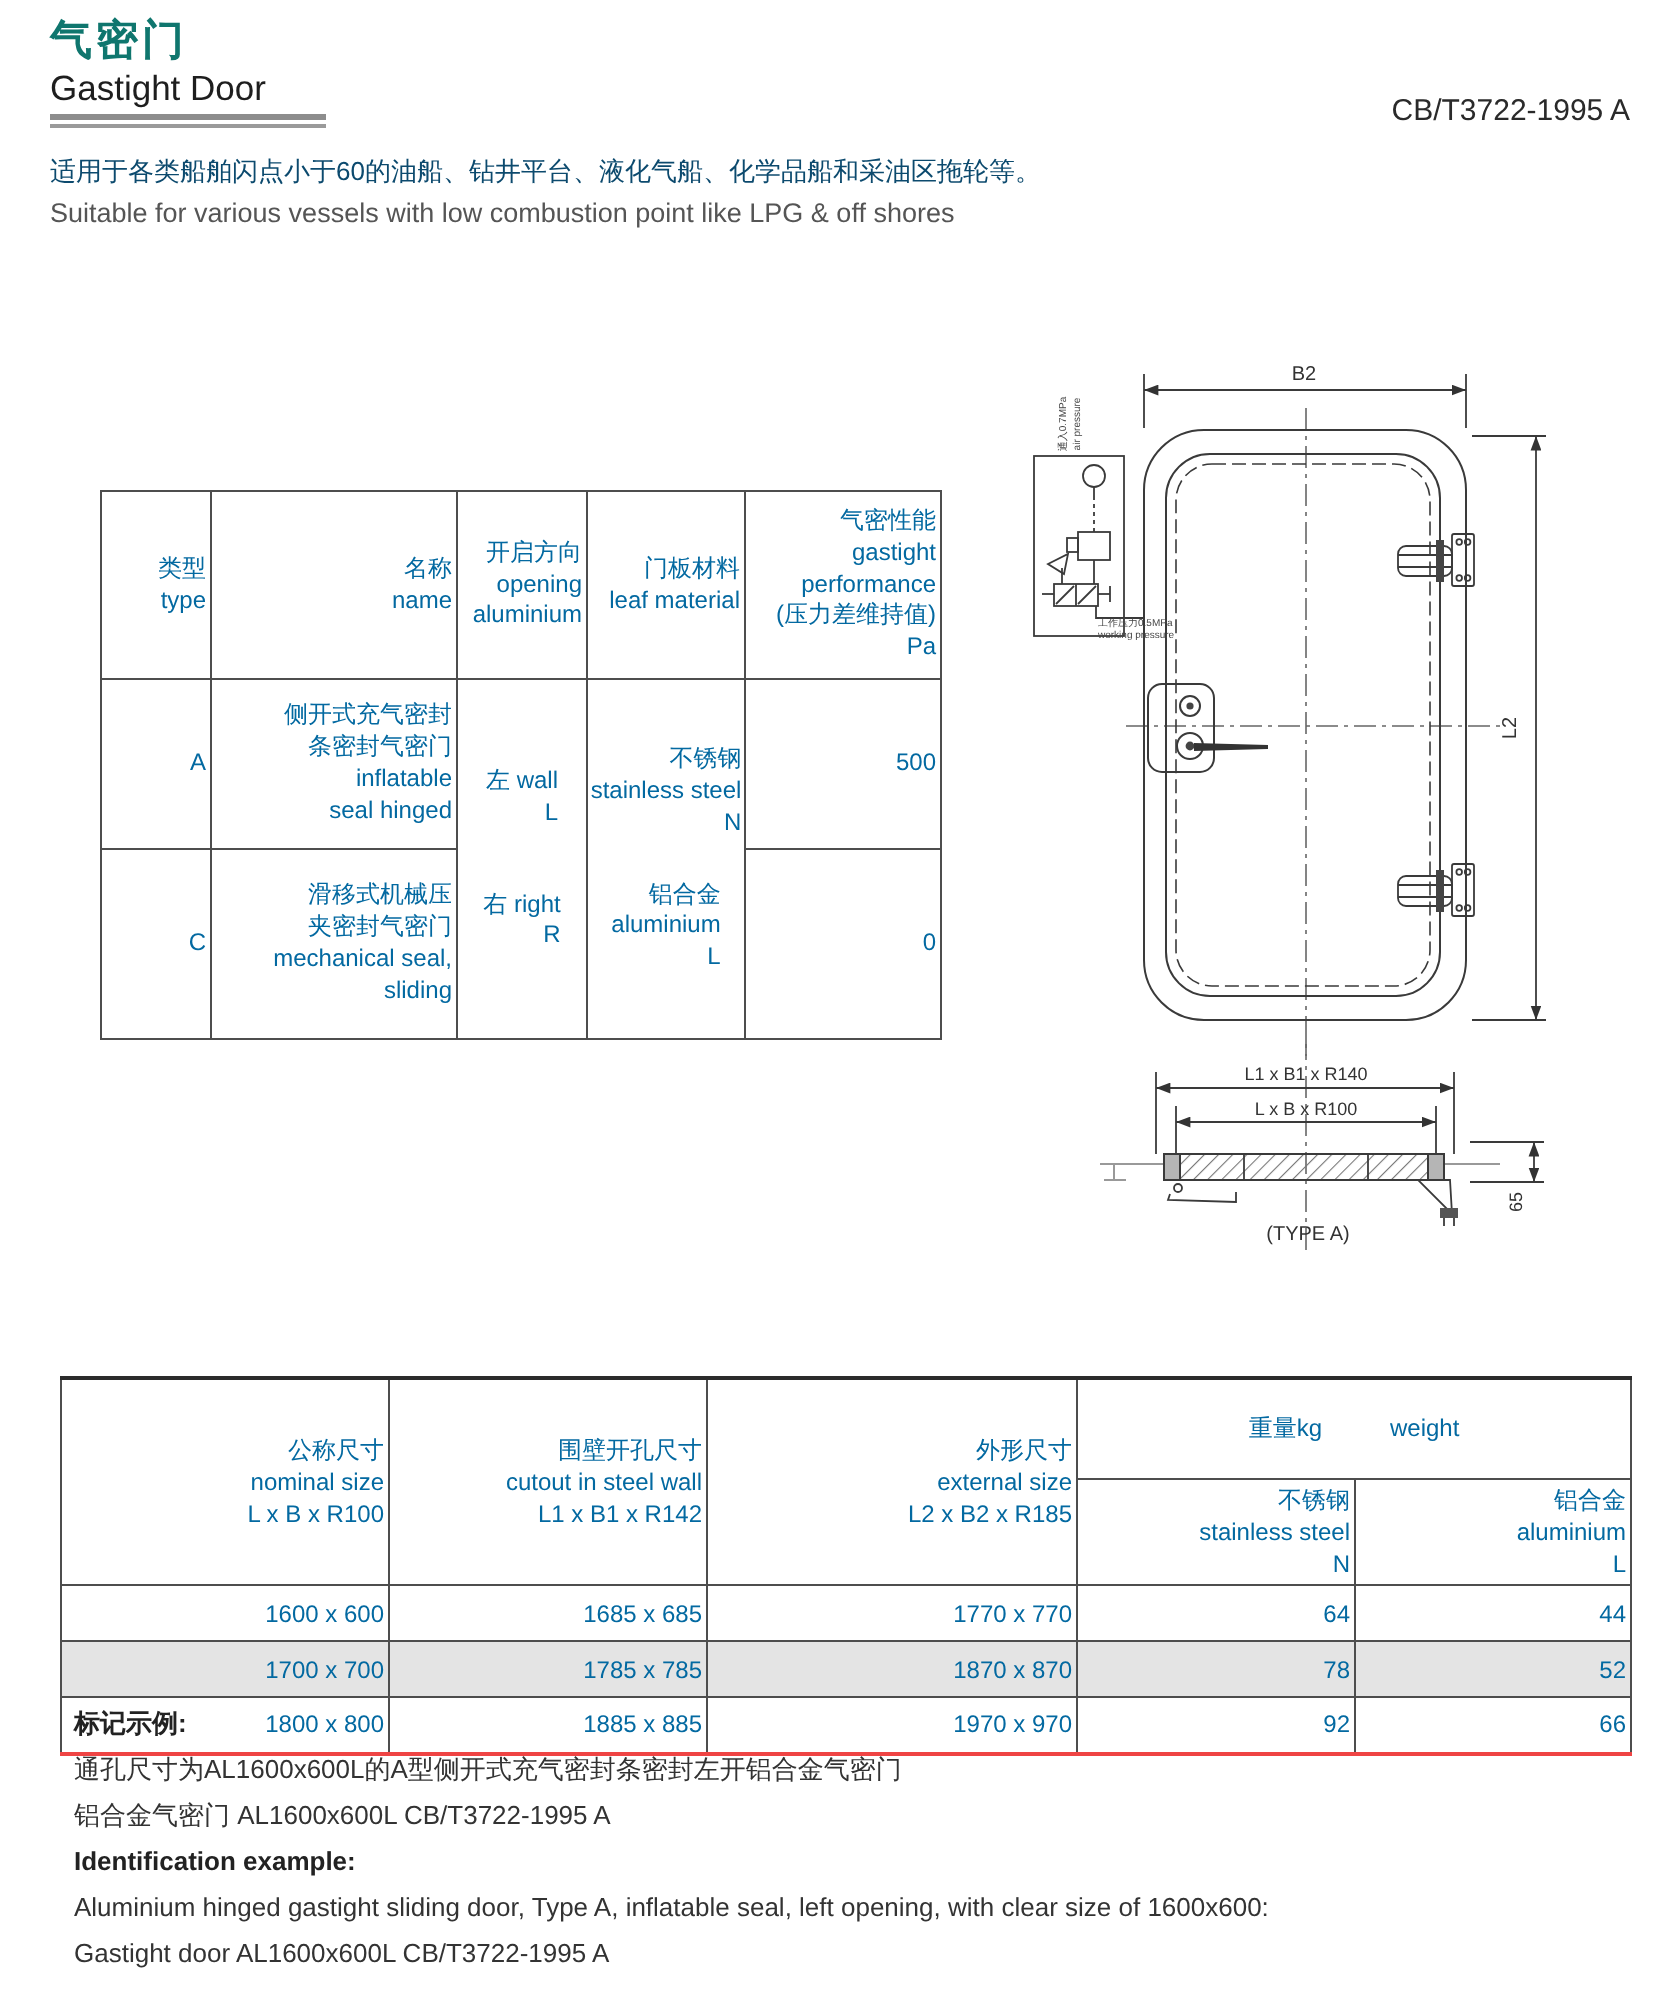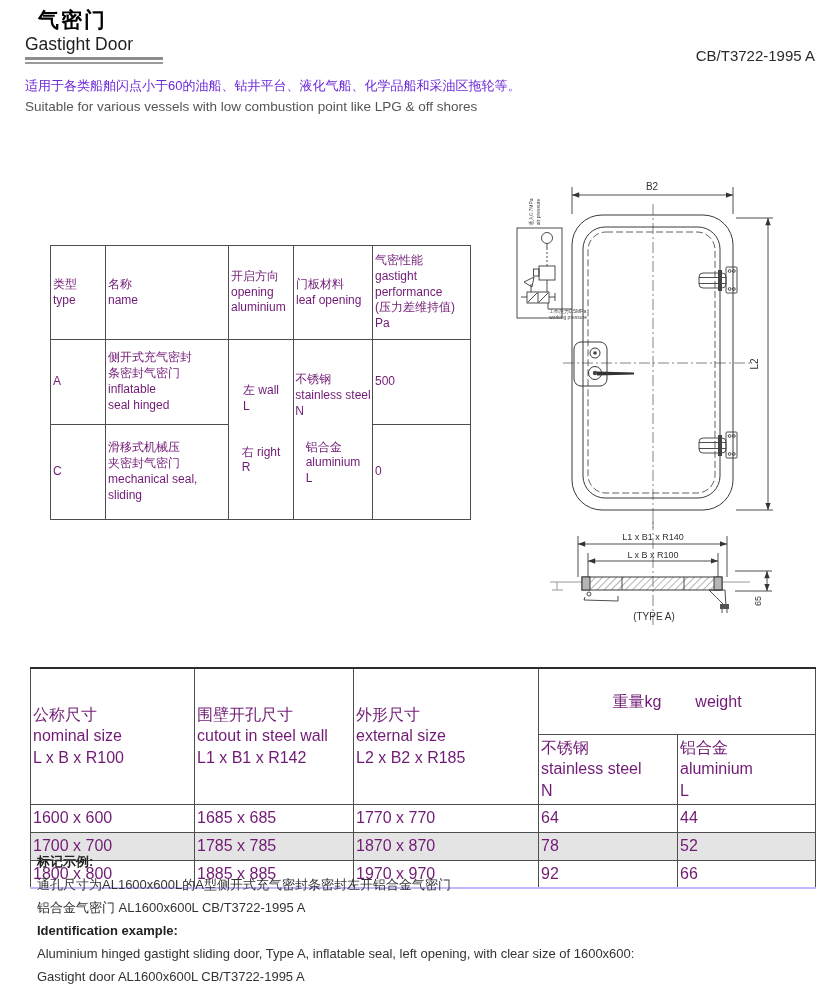--- a/index.html
+++ b/index.html
@@ -4,45 +4,45 @@
 <style>
   html,body{margin:0;padding:0;}
   body{
     width:830px;height:1000px;background:#ffffff;position:relative;
     font-family:"Liberation Sans", sans-serif;color:#2d2d2d;
     -webkit-font-smoothing:antialiased;
   }
   .page{position:absolute;inset:0;overflow:hidden;}
 
   
-  .title-zh{position:absolute;left:25px;top:6px;font-size:21px;font-weight:bold;letter-spacing:2px;color:#000000;margin-left:13px;}
+  .title-zh{position:absolute;left:25px;top:6px;font-size:21px;font-weight:bold;letter-spacing:2px;color:#0f766e;}
   .title-en{position:absolute;left:25px;top:34px;font-size:17.5px;font-weight:normal;color:#1e1e1e;}
   .title-rule{position:absolute;left:25px;top:57px;width:138px;}
   .title-rule .r1{height:3px;background:#8d8d8d;}
   .title-rule .r2{height:2px;background:#9a9a9a;margin-top:2px;}
   .standard{position:absolute;left:660px;top:47px;width:155px;text-align:right;font-size:15px;color:#2a2a2a;}
-  .intro-zh{position:absolute;left:25px;top:77px;font-size:13px;color:#6d28d9;}
+  .intro-zh{position:absolute;left:25px;top:77px;font-size:13px;color:#0c4a6e;}
   .intro-en{position:absolute;left:25px;top:99px;font-size:13.5px;color:#555;}
 
   
   table{border-collapse:collapse;table-layout:fixed;}
   th,td{
-    border:1px solid #4d4d4d;text-align:left;vertical-align:middle;
-    font-weight:normal;white-space:pre-line;padding:2px;color:#701a75;
+    border:1px solid #4d4d4d;text-align:right;vertical-align:middle;
+    font-weight:normal;white-space:pre-line;padding:2px;color:#0369a1;
   }
   .spec-table{position:absolute;left:50px;top:245px;width:420px;font-size:12px;line-height:1.32;}
   .spec-table th{font-size:12px;}
   .merged-col{padding:0;}
   .opt-stack{display:flex;flex-direction:column;justify-content:center;align-items:center;height:100%;}
   .opt-stack.dir{gap:30px;}
   .opt-stack.mat{gap:20px;}
 
   .dim-table{
-    position:absolute;left:30px;top:667px;width:785px;font-size:16px;line-height:1.35;
-    border-top:2px solid #2b2b2b;border-bottom:2px solid #c4b5fd;
+    position:absolute;left:30px;top:688px;width:785px;font-size:12px;line-height:1.35;
+    border-top:2px solid #2b2b2b;border-bottom:2px solid #ef4444;
   }
   .dim-table .wh{padding:0;}
   .weight-head{display:flex;justify-content:center;align-items:center;gap:34px;}
   .dim-table tbody tr.shaded td{background:#e4e4e4;}
 
   
   .drawing{position:absolute;left:500px;top:170px;width:330px;height:500px;}
   .drawing .lines{stroke:#3a3a3a;fill:none;stroke-width:1;}
   .drawing .thin{stroke-width:0.9;}
   .drawing .dash{stroke-dasharray:7 3;stroke-width:0.8;}
@@ -85,21 +85,21 @@
     <tbody>
       <tr style="height:94px">
         <th>类型
 type</th>
         <th>名称
 name</th>
         <th>开启方向
 opening
 aluminium</th>
         <th>门板材料
-leaf opening</th>
+leaf material</th>
         <th>气密性能
 gastight
 performance
 (压力差维持值)
 Pa</th>
       </tr>
       <tr style="height:85px">
         <td>A</td>
         <td>侧开式充气密封
 条密封气密门

